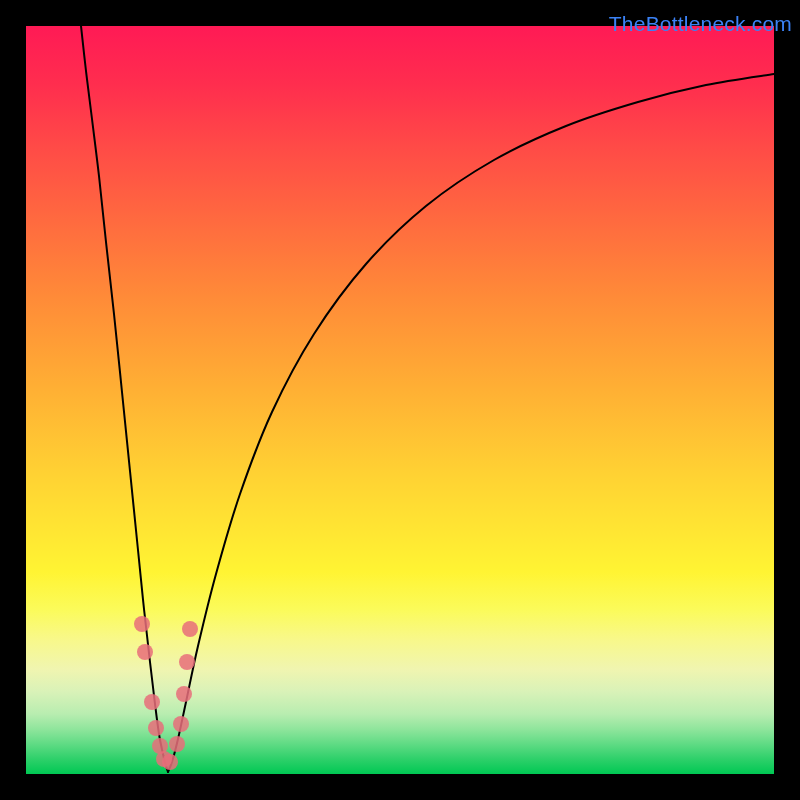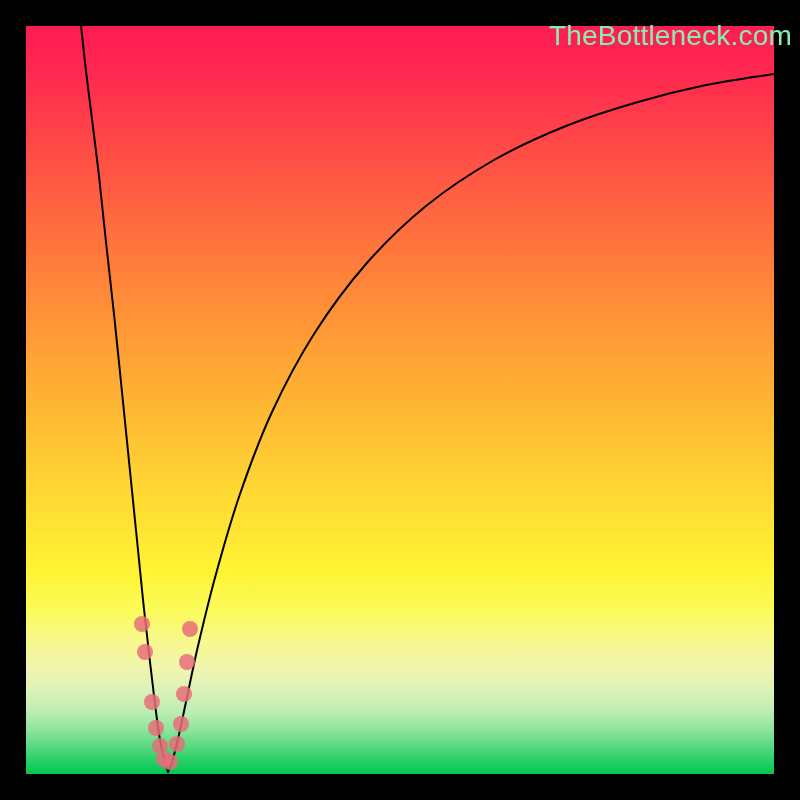--- a/index.html
+++ b/index.html
@@ -42,24 +42,24 @@
       #2ed06a 98%,
       #00c853 100%
     );
   }
   .curve-layer {
     position: absolute;
     inset: 0;
   }
   .watermark {
     position: absolute;
-    top: 20px;
+    top: 12px;
     right: 8px;
-    color: #86efac;
-    font-size: 28px;
+    color: #3b82f6;
+    font-size: 21px;
     letter-spacing: 0.2px;
     font-weight: 400;
     user-select: none;
   }
 </style>
 </head>
 <body>
 
 <div class="frame">
   <div class="gradient"></div>

